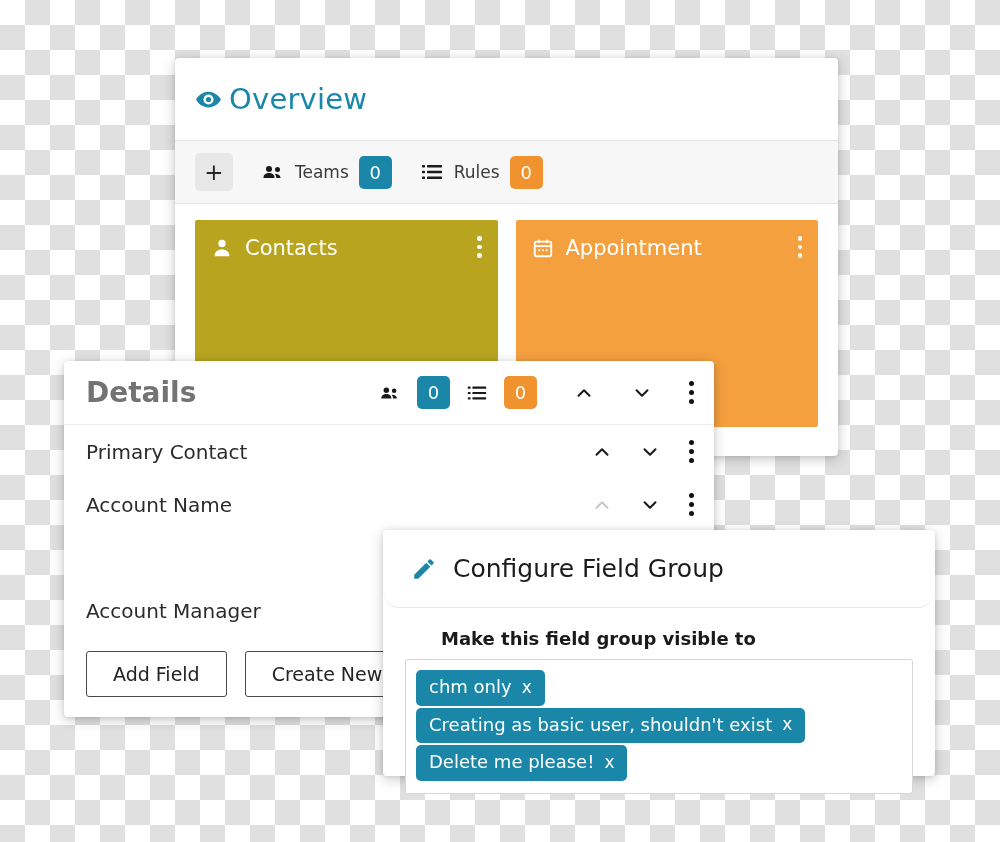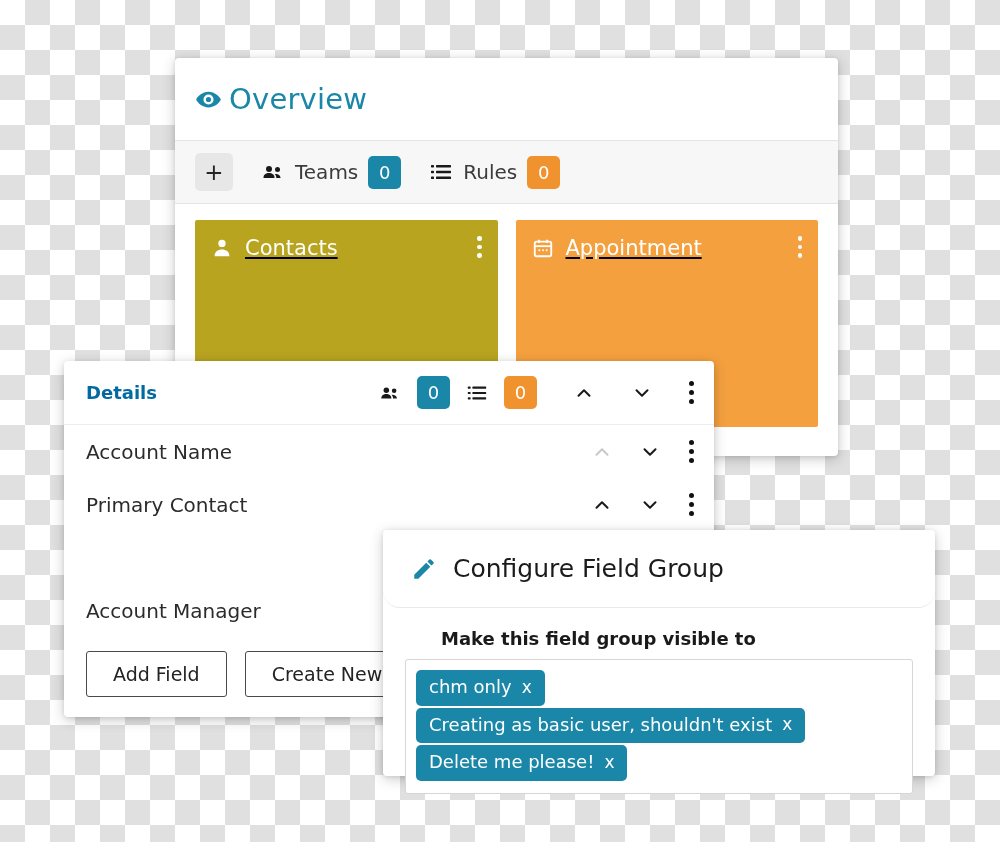--- a/index.html
+++ b/index.html
@@ -67,38 +67,38 @@
     width: 38px; height: 38px;
     background: #e7e7e7;
     border-radius: 5px;
     border: none;
     display: flex; align-items: center; justify-content: center;
     font-size: 23px; color: #262626; line-height: 1;
     cursor: pointer;
     font-family: "DejaVu Sans", "Liberation Sans", sans-serif;
   }
   .tb-group { display: flex; align-items: center; margin-left: 28px; gap: 10px; }
-  .tb-label { font-size: 20px; color: #3b3b3b; }
+  .tb-label { font-size: 17px; color: #3b3b3b; }
   .badge {
     min-width: 33px; height: 33px;
     border-radius: 5px;
     display: flex; align-items: center; justify-content: center;
     color: #ffffff; font-size: 18px; padding: 0 8px;
   }
   .badge-teal { background: #1b87a8; }
   .badge-orange { background: #f0932e; }
 
   #overview-body { padding: 16px 20px 0 20px; display: flex; gap: 18px; }
   .tile {
     height: 207px;
     border-radius: 2px;
     position: relative;
     flex: 1 1 0;
     padding: 14px 14px 0 16px;
-    display: flex; align-items: flex-start; gap: 12px; text-decoration: underline;
+    display: flex; align-items: flex-start; gap: 12px;
   }
   .tile-contacts { background: #b8a41f; }
   .tile-appointment { background: #f4a03f; }
   .tile-title { color: #ffffff; font-size: 21px; line-height: 28px; }
   .tile-icon { color: #ffffff; display: flex; align-items: center; height: 28px; }
   .kebab {
     position: absolute; top: 16px; right: 16px;
     display: flex; flex-direction: column; gap: 4px; cursor: pointer;
   }
   .kebab i { width: 4.5px; height: 4.5px; border-radius: 50%; background: #ffffff; display: block; }
@@ -110,21 +110,21 @@
     width: 650px;
     height: 356px;
     z-index: 5;
   }
   #details-header {
     height: 64px;
     display: flex; align-items: center;
     padding: 0 18px 0 22px;
     border-bottom: 1px solid #ededed;
   }
-  #details-title { font-size: 18px; font-weight: 700; color: #0369a1; }
+  #details-title { font-size: 28px; font-weight: 700; color: #737373; }
   #details-header-tools {
     margin-left: auto; display: flex; align-items: center; gap: 16px;
   }
   .hdr-icon { color: #1a1a1a; display: flex; align-items: center; cursor: pointer; }
   .kebab-dark { display: flex; flex-direction: column; gap: 4px; cursor: pointer; padding: 2px; }
   .kebab-dark i { width: 5px; height: 5px; border-radius: 50%; background: #111111; display: block; }
   .chev { cursor: pointer; display: flex; align-items: center; color: #1a1a1a; }
   .chev.disabled { color: #c9c9c9; cursor: default; }
 
   .field-row {
@@ -319,44 +319,44 @@
         </span>
         <span class="kebab-dark" style="margin-left:18px">
             <i></i>
             <i></i>
             <i></i>
           </span>
       </div>
     </div>
 
     <div class="field-row">
+      <span class="field-label">Primary Contact</span>
+      <span class="field-tools">
+        <span class="chev">
+          <svg width="22" height="22" viewBox="0 0 24 24" fill="none" stroke="currentColor" stroke-width="2.2" stroke-linecap="round" stroke-linejoin="round">
+              <polyline points="6 15 12 9 18 15"></polyline>
+            </svg>
+        </span>
+        <span class="chev">
+          <svg width="22" height="22" viewBox="0 0 24 24" fill="none" stroke="currentColor" stroke-width="2.2" stroke-linecap="round" stroke-linejoin="round">
+              <polyline points="6 9 12 15 18 9"></polyline>
+            </svg>
+        </span>
+        <span class="kebab-dark">
+            <i></i>
+            <i></i>
+            <i></i>
+          </span>
+      </span>
+    </div>
+
+    <div class="field-row">
       <span class="field-label">Account Name</span>
       <span class="field-tools">
         <span class="chev disabled">
-          <svg width="22" height="22" viewBox="0 0 24 24" fill="none" stroke="currentColor" stroke-width="2.2" stroke-linecap="round" stroke-linejoin="round">
-              <polyline points="6 15 12 9 18 15"></polyline>
-            </svg>
-        </span>
-        <span class="chev">
-          <svg width="22" height="22" viewBox="0 0 24 24" fill="none" stroke="currentColor" stroke-width="2.2" stroke-linecap="round" stroke-linejoin="round">
-              <polyline points="6 9 12 15 18 9"></polyline>
-            </svg>
-        </span>
-        <span class="kebab-dark">
-            <i></i>
-            <i></i>
-            <i></i>
-          </span>
-      </span>
-    </div>
-
-    <div class="field-row">
-      <span class="field-label">Primary Contact</span>
-      <span class="field-tools">
-        <span class="chev">
           <svg width="22" height="22" viewBox="0 0 24 24" fill="none" stroke="currentColor" stroke-width="2.2" stroke-linecap="round" stroke-linejoin="round">
               <polyline points="6 15 12 9 18 15"></polyline>
             </svg>
         </span>
         <span class="chev">
           <svg width="22" height="22" viewBox="0 0 24 24" fill="none" stroke="currentColor" stroke-width="2.2" stroke-linecap="round" stroke-linejoin="round">
               <polyline points="6 9 12 15 18 9"></polyline>
             </svg>
         </span>
         <span class="kebab-dark">

